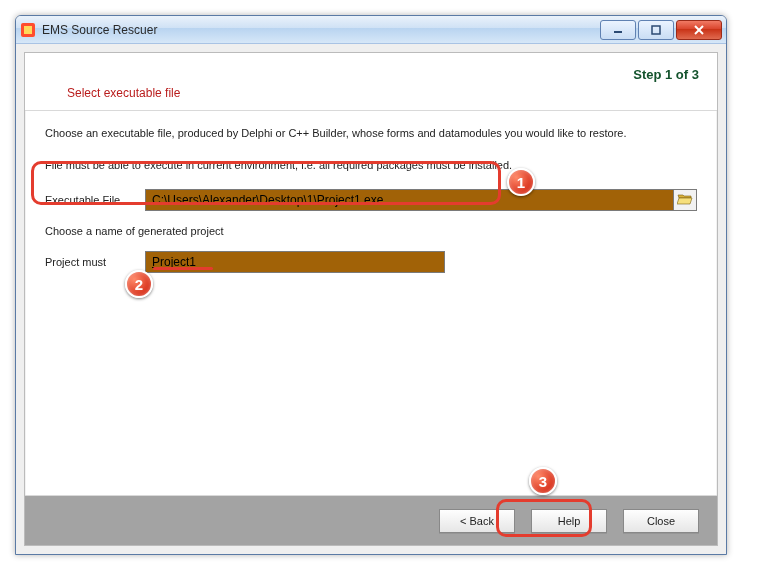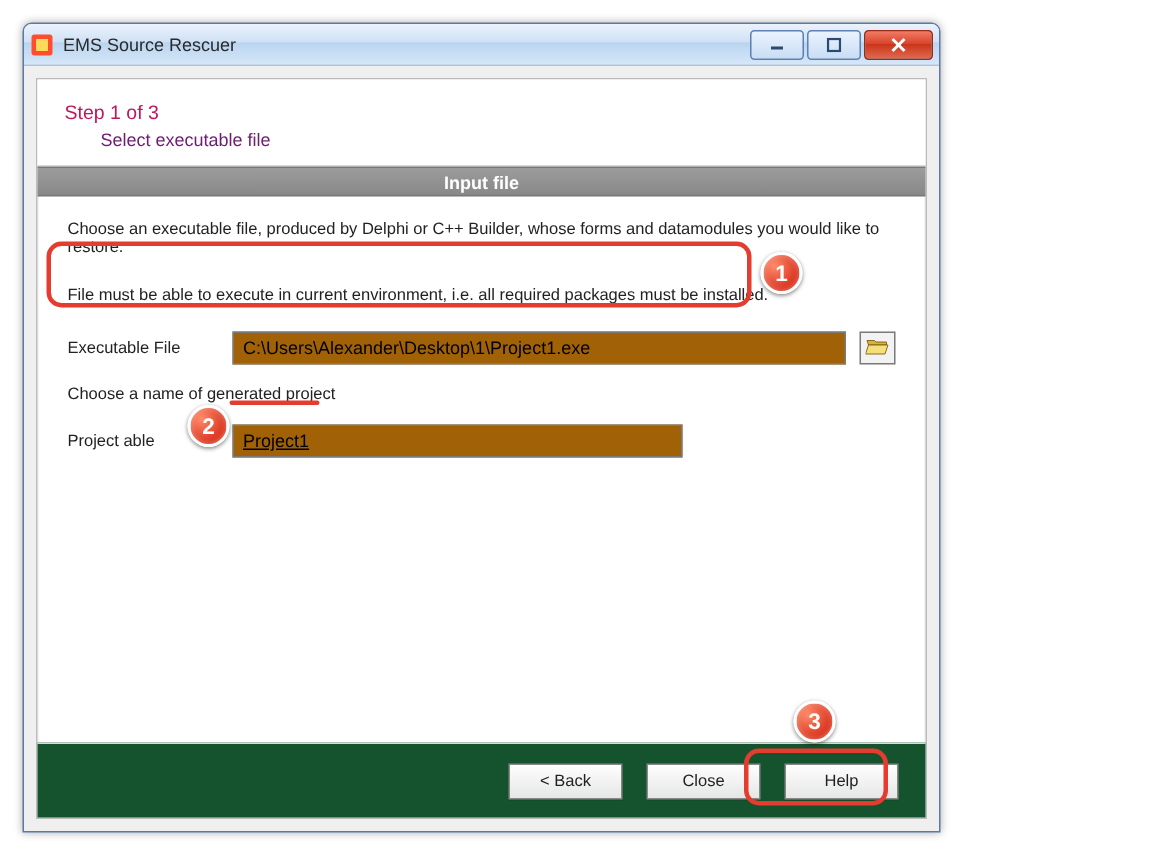--- a/index.html
+++ b/index.html
@@ -7,21 +7,21 @@
     font-family: "Segoe UI", Tahoma, sans-serif;
     font-size: 12px;
     background: #fff;
     width: 769px;
     height: 570px;
     position: relative;
   }
   .window {
     position: absolute;
     left: 15px; top: 15px;
-    width: 612px; height: 540px;
+    width: 712px; height: 540px;
     border: 1px solid #5a7aa5;
     border-radius: 6px 6px 0 0;
     box-shadow: 0 0 6px rgba(0,0,0,.3);
     background: #efefef;
     overflow: hidden;
   }
   .titlebar {
     height: 28px;
     background: linear-gradient(to bottom, #eaf2fb 0%, #cfe1f5 45%, #b9d4f0 46%, #d6e7f8 100%);
     border-bottom: 1px solid #a9c3e4;
@@ -53,35 +53,35 @@
     position:absolute; left:8px; top:36px; right:8px; bottom:8px;
     background:#fff;
     border:1px solid #bbb;
     box-shadow: inset 0 0 0 1px #f2f2f2;
   }
   .step-header {
     padding: 14px 18px 10px 18px;
     border-bottom: 1px solid #d9d9d9;
     background:#fff;
   }
-  .step-title { font-weight:normal; font-size:13px; color:#be185d; }
-  .step-sub { margin-left: 24px; margin-top:4px; color:#701a75; font-size:12px; }
+  .step-title { font-weight:bold; font-size:13px; color:#14532d;text-align:right; }
+  .step-sub { margin-left: 24px; margin-top:4px; color:#b91c1c; font-size:12px; }
   .section-bar {
     background: linear-gradient(to bottom,#9c9c9c,#888);
     color:#fff; font-weight:bold; text-align:center;
     height:20px; line-height:20px; font-size:12px;
     border-top:1px solid #777; border-bottom:1px solid #777;
   }
   .content {
     padding: 16px 20px;
     color:#222;
   }
   .instr { font-size:11px; color:#222; margin-bottom:20px; }
   .field-row {
-    display:flex; align-items:center; gap:10px;
+    display:flex; align-items:center; 
     padding:6px 0;
   }
   .field-label { width:100px; font-size:11px; color:#222; }
   .text-input {
     flex:1; height:22px; border:1px solid #7a7a7a;
     padding:2px 6px; font-size:12px; background:#a16207;
     font-family: Tahoma, sans-serif;
   }
   .browse-btn {
     width:24px; height:22px; border:1px solid #7a7a7a;
@@ -109,21 +109,21 @@
     position:absolute;
     height:3px; background:#e43c2e;
     border-radius:2px;
     pointer-events:none;
   }
   .btn-bar {
     position:absolute; left:0; right:0; bottom:0; height:50px;
     border-top:1px solid #d9d9d9;
     display:flex; align-items:center; justify-content:flex-end;
     padding-right:18px; gap:16px;
-    background:#14532d;
+    background:#a3a3a3;
   }
   .dlg-btn {
     min-width:76px; height:24px;
     border:1px solid #888;
     background:linear-gradient(to bottom,#fefefe,#e6e6e6);
     font-size:11px; color:#222;
     display:flex; align-items:center; justify-content:center;
     box-shadow: 0 1px 0 rgba(0,0,0,.08);
   }
 </style>
@@ -157,21 +157,20 @@
           </svg>
       </div>
     </div>
   </div>
 
   <div class="inner">
     <div class="step-header">
       <div class="step-title">Step 1 of 3</div>
       <div class="step-sub">Select executable file</div>
     </div>
-    <div class="section-bar">Input file</div>
 
     <div class="content">
       <div class="instr">Choose an executable file, produced by  Delphi or C++ Builder, whose forms and datamodules you would like to restore.</div>
       <div class="instr" style="margin-bottom:12px;">File must be able to execute in current environment, i.e. all required packages must be installed.</div>
 
       <div class="field-row">
         <div class="field-label">Executable File</div>
         <input class="text-input" type="text" value="C:\Users\Alexander\Desktop\1\Project1.exe" style="">
         <div class="browse-btn">
           <span>
@@ -179,29 +178,29 @@
               <path d="M1 3 h5 l1 1 h7 v2 H2 z" fill="#d9b13b" stroke="#7a5f10" stroke-width="0.6"></path>
               <path d="M2 6 h13 l-2 6 H0 z" fill="#f6df7b" stroke="#7a5f10" stroke-width="0.6"></path>
             </svg>
           </span>
         </div>
       </div>
 
       <div class="instr" style="margin-top:8px; margin-bottom:8px;">Choose a name of generated project</div>
 
       <div class="field-row">
-        <div class="field-label">Project able</div>
+        <div class="field-label">Project must</div>
         <input class="text-input" style="max-width: 300px; text-decoration: underline;" type="text" value="Project1">
       </div>
     </div>
 
     <div class="btn-bar">
       <button class="dlg-btn">&lt; Back</button>
+      <button class="dlg-btn">Help</button>
       <button class="dlg-btn">Close</button>
-      <button class="dlg-btn">Help</button>
     </div>
 
     <div class="callout-red" style="left:6px; top:108px; width:470px; height:44px;"></div>
     <div class="badge" style="left:482px; top:115px;">1</div>
 
     <div class="underline-red" style="left:128px; top:214px; width:60px;"></div>
     <div class="badge" style="left:100px; top:217px;">2</div>
 
     <div class="callout-red" style="left:471px; bottom:8px; width:96px; height:38px;"></div>
     <div class="badge" style="left:504px; bottom:50px;">3</div>

